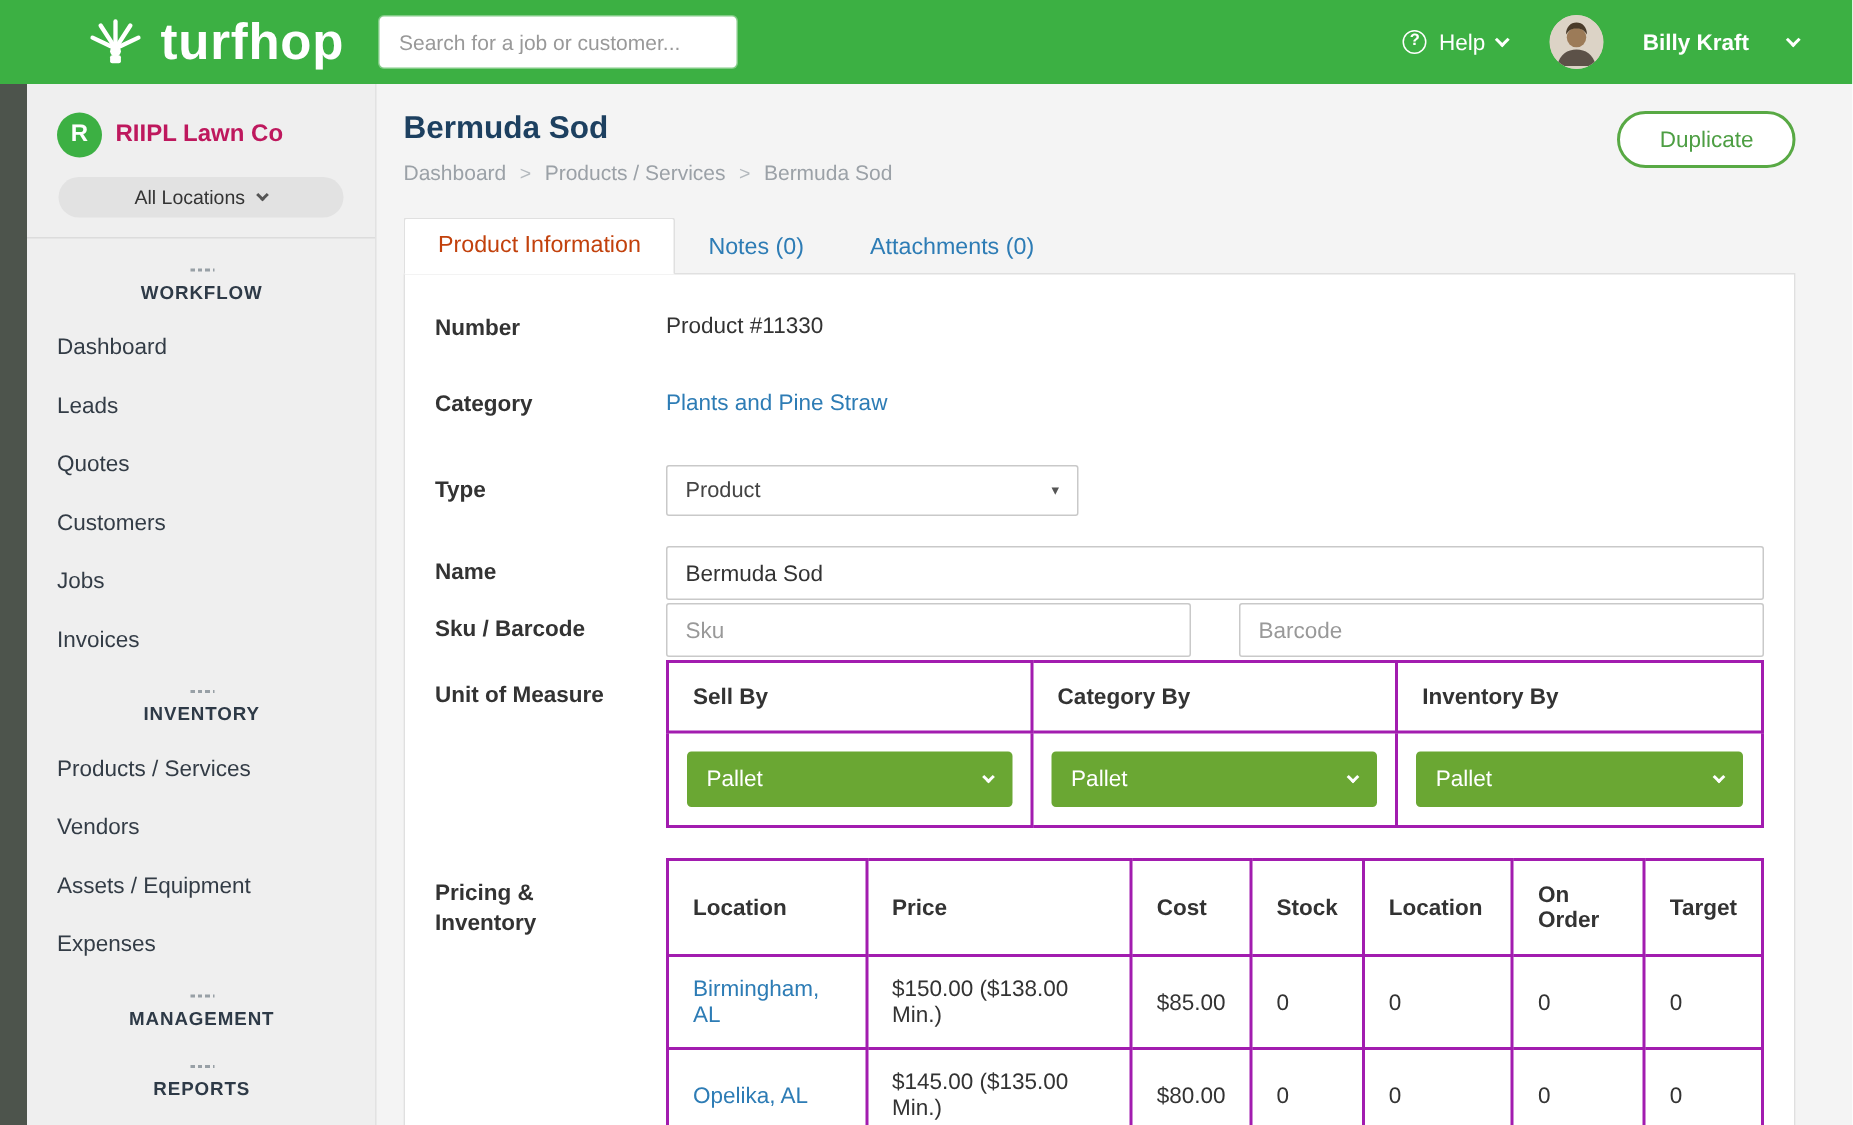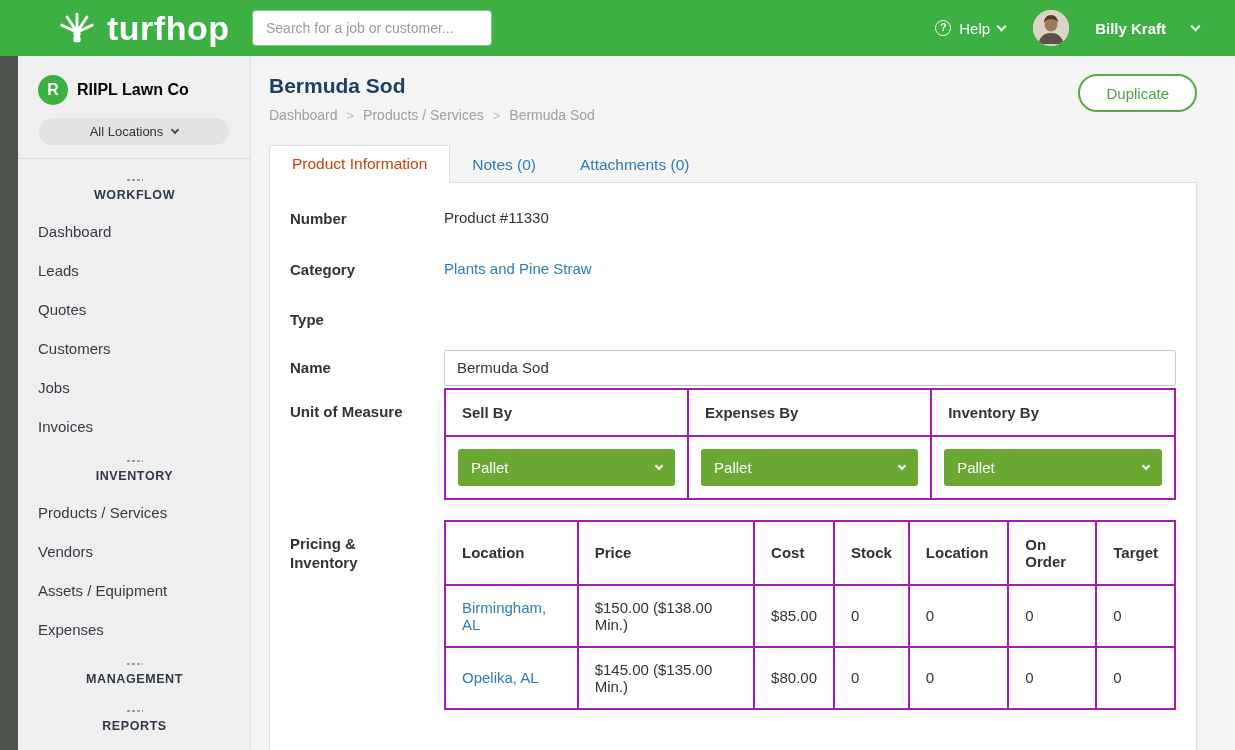--- a/index.html
+++ b/index.html
@@ -20,21 +20,21 @@
   .user { display:flex; align-items:center; gap:26px; font-weight:700; cursor:pointer; }
   .avatar { width:36px; height:36px; border-radius:50%; overflow:hidden; display:block; background:#ded5c8; }
 
   
   .page-body { display:flex; height:694px; }
   .leftstrip { width:18px; background:#4d544c; flex-shrink:0; }
   .sidebar { width:233px; background:#efefef; border-right:1px solid #e2e2e2; padding-top:14px; flex-shrink:0; }
   .sidebar-head { border-bottom:1px solid #dcdcdc; padding-bottom:13px; }
   .company { display:flex; align-items:center; gap:9px; padding:5px 0 13px 20px; }
   .company-logo { width:30px; height:30px; border-radius:50%; background:#3cb043; color:#fff; font-weight:700; font-size:16px; display:flex; align-items:center; justify-content:center; }
-  .company-name { font-size:16px; font-weight:700; color:#000000; }
+  .company-name { font-size:16px; font-weight:700; color:#be185d; }
   .locations-pill { display:flex; align-items:center; justify-content:center; gap:9px; width:190px; margin:0 auto; height:27px; border-radius:14px; border:none; background:#e2e2e2; font-size:13px; color:#333; cursor:pointer; font-family:"Liberation Sans",sans-serif; }
   .chev.dark { color:#555; width:6px; height:6px; }
   .nav { padding-top:6px; }
   .nav-section { display:flex; align-items:center; gap:7px; padding:14px 0 10px 1px; cursor:pointer;flex-direction:column; }
   .dashes { width:16px; height:2px; background:repeating-linear-gradient(90deg,#98a0a6 0 3px,transparent 3px 5px); }
   .section-label { font-size:12.5px; font-weight:700; letter-spacing:.6px; color:#2e3a47; }
   .nav-item { padding:11px 0 11px 20px; font-size:15px; color:#333c46; cursor:pointer; }
 
   
   .main { flex:1; padding:18px 38px 0 18px; overflow:hidden; }
@@ -197,43 +197,56 @@
           <div class="fvalue">Product #11330</div>
         </div>
 
         <div class="frow mb-lg">
           <div class="flabel">Category</div>
           <div class="fvalue"><a class="link">Plants and Pine Straw</a></div>
         </div>
 
         <div class="frow mb-md row-center">
           <div class="flabel">Type</div>
+          <div class="fvalue">
+            <div class="type-select">
+              <span>Product</span>
+              <span class="select-arrow">▾</span>
+            </div>
+          </div>
         </div>
 
         <div class="frow mb-sm row-center">
           <div class="flabel">Name</div>
           <div class="fvalue">
             <input class="text-input" type="text" value="Bermuda Sod" style="">
           </div>
         </div>
 
+        <div class="frow mb-sm row-center">
+          <div class="flabel">Sku / Barcode</div>
+          <div class="sku-row">
+            <input class="text-input" type="text" placeholder="Sku" style="">
+            <input class="text-input" type="text" placeholder="Barcode" style="">
+          </div>
+        </div>
 
         <div class="frow mb-md">
           <div class="flabel" style="padding-top:14px;">Unit of Measure</div>
           <div class="fvalue">
             <table class="uom-table">
               <colgroup>
                   <col style="width:33.3%">
                   <col style="width:33.3%">
                   <col style="width:33.4%">
                 </colgroup>
               <thead>
                 <tr>
                   <th>Sell By</th>
-                  <th>Expenses By</th>
+                  <th>Category By</th>
                   <th>Inventory By</th>
                 </tr>
               </thead>
               <tbody>
                 <tr>
                   <td>
                     <div class="green-select">
                       <span>Pallet</span>
                       <span class="chev white-sm"></span>
                     </div>

